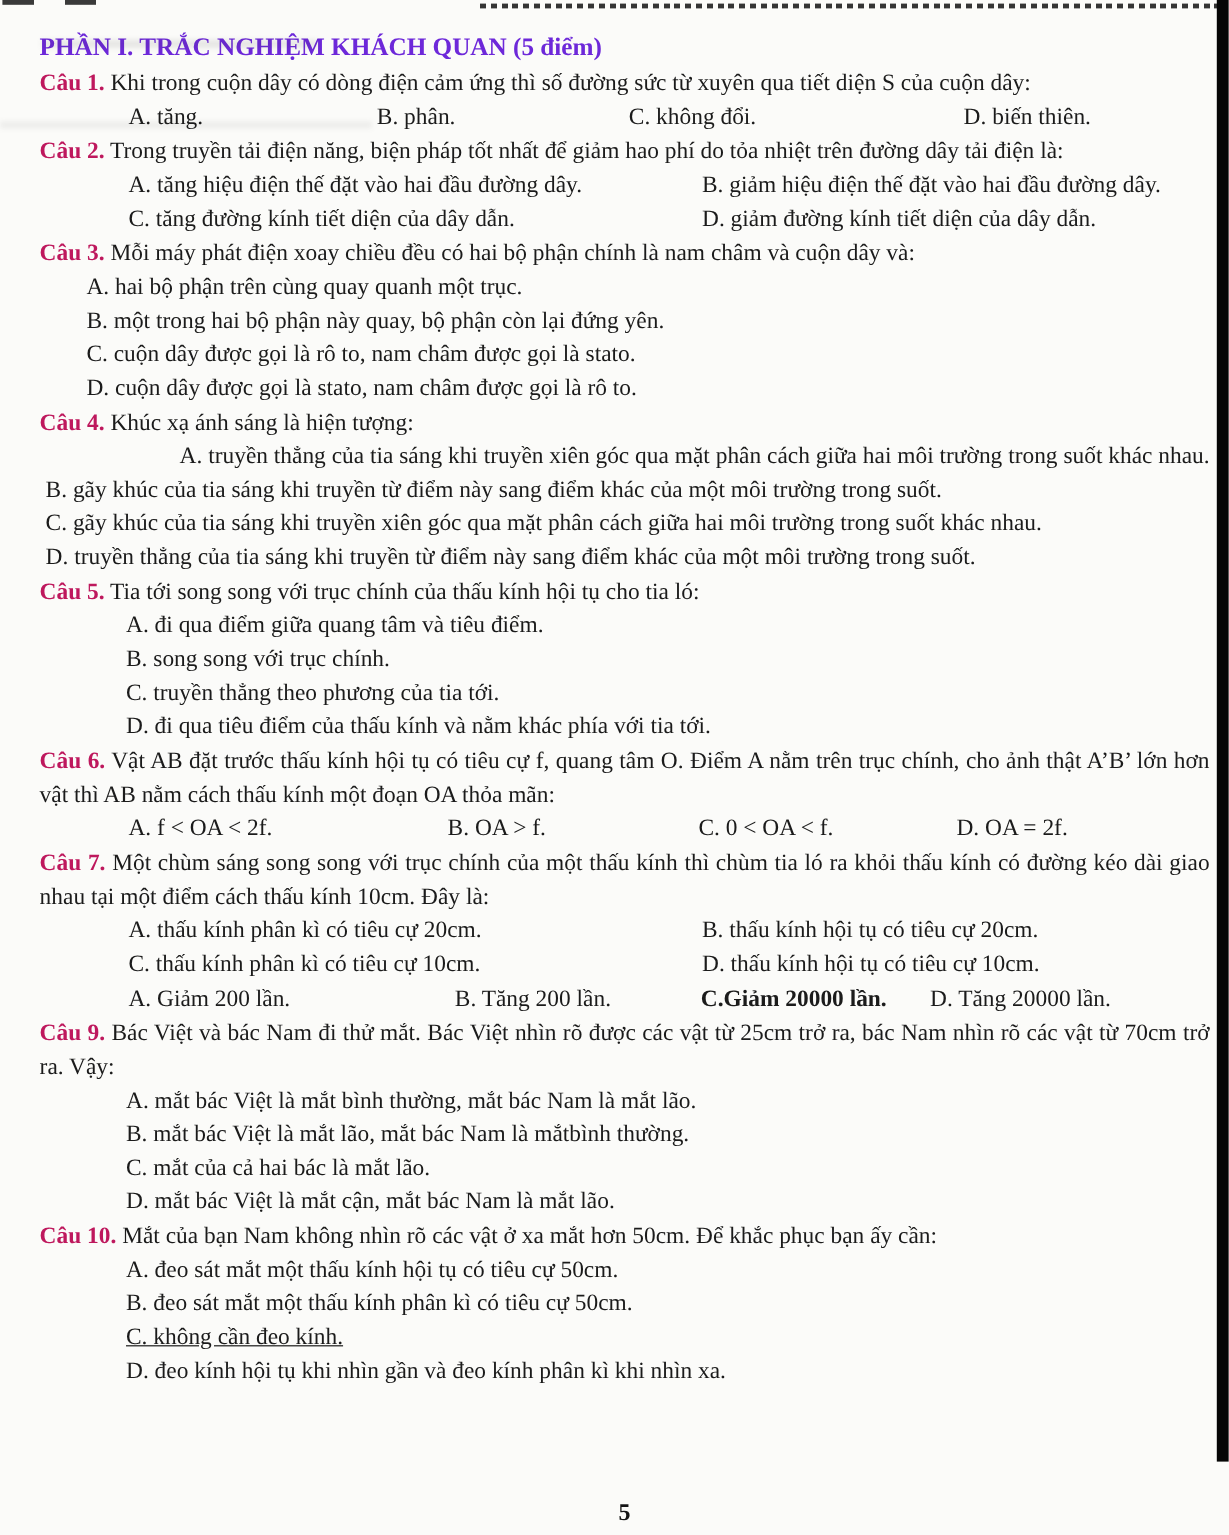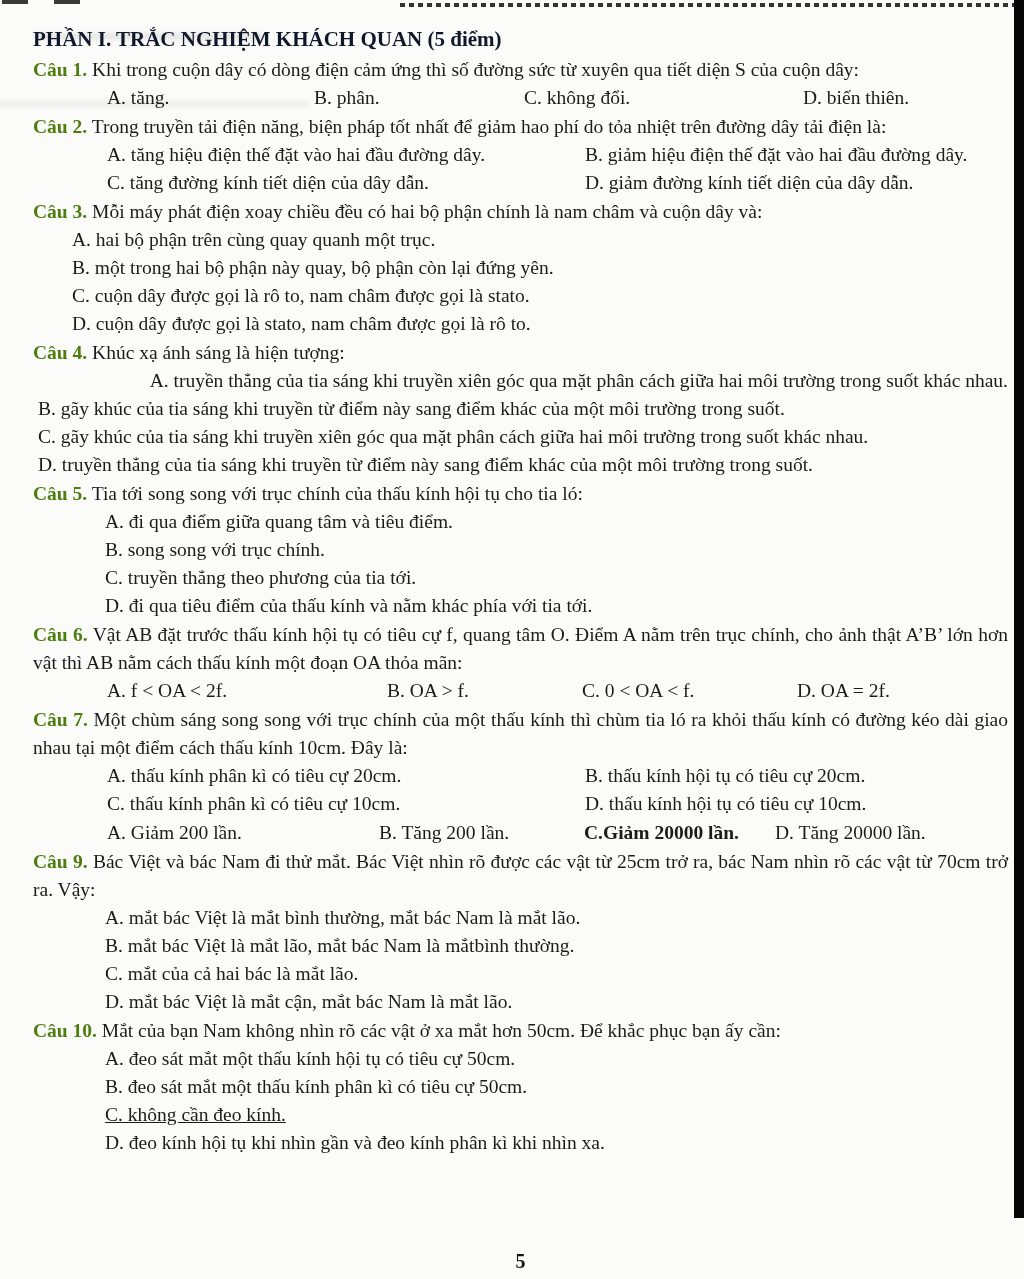--- a/index.html
+++ b/index.html
@@ -8,27 +8,27 @@
     background:#fbfbf9;
     font-family:"Liberation Serif","DejaVu Serif",serif;
     color:#1b1b1b;
   }
   .content{
     position:relative;
     padding:14px 16px 0 33px;
     filter:blur(0.35px);
   }
   .heading{
-    font-size:21px;font-weight:bold;color:#0f172a;
+    font-size:21px;font-weight:bold;color:#6d28d9;
     margin:10px 0 2px 0;line-height:30px;
   }
   .qtext{
     margin:0;font-size:19.5px;line-height:28px;text-align:justify;
   }
-  .qlabel{font-weight:bold;color:#4d7c0f;}
+  .qlabel{font-weight:bold;color:#be185d;}
   .question{margin-top:1px;}
   .opt{font-size:19.5px;line-height:28px;}
   .opt-row{position:relative;height:28px;font-size:19.5px;line-height:28px;}
   .opt-row span{position:absolute;top:0;white-space:nowrap;}
   .dashed-line{
     position:absolute;top:3px;left:400px;right:8px;height:4px;
     background:repeating-linear-gradient(90deg,#343434 0 5px,transparent 5px 9px);
   }
   .corner-dashes{
     position:absolute;top:0;left:2px;width:95px;height:4px;
@@ -102,21 +102,21 @@
         <p class="qtext"><b class="qlabel">Câu 5.</b> <span>Tia tới song song với trục chính của thấu kính hội tụ cho tia ló:</span></p>
         <div class="opt" style="padding-left: 72px;">A. đi qua điểm giữa quang tâm và tiêu điểm.</div>
         <div class="opt" style="padding-left: 72px;">B. song song với trục chính.</div>
         <div class="opt" style="padding-left: 72px;">C. truyền thẳng theo phương của tia tới.</div>
         <div class="opt" style="padding-left: 72px;">D. đi qua tiêu điểm của thấu kính và nằm khác phía với tia tới.</div>
       </div>
       <div class="question">
         <p class="qtext"><b class="qlabel">Câu 6.</b> <span>Vật AB đặt trước thấu kính hội tụ có tiêu cự f, quang tâm O. Điểm A nằm trên trục chính, cho ảnh thật A’B’ lớn hơn vật thì AB nằm cách thấu kính một đoạn OA thỏa mãn:</span></p>
         <div class="opt-row">
           <span style="left: 74px;">A. f &lt; OA &lt; 2f.</span>
-          <span style="left: 354px;">B. OA &gt; f.</span>
+          <span style="left: 340px;">B. OA &gt; f.</span>
           <span style="left: 549px;">C. 0 &lt; OA &lt; f.</span>
           <span style="left: 764px;">D. OA = 2f.</span>
         </div>
       </div>
       <div class="question">
         <p class="qtext"><b class="qlabel">Câu 7.</b> <span>Một chùm sáng song song với trục chính của một thấu kính thì chùm tia ló ra khỏi thấu kính có đường kéo dài giao nhau tại một điểm cách thấu kính 10cm. Đây là:</span></p>
         <div class="opt-row">
           <span style="left: 74px;">A. thấu kính phân kì có tiêu cự 20cm.</span>
           <span style="left: 552px;">B. thấu kính hội tụ có tiêu cự 20cm.</span>
         </div>

